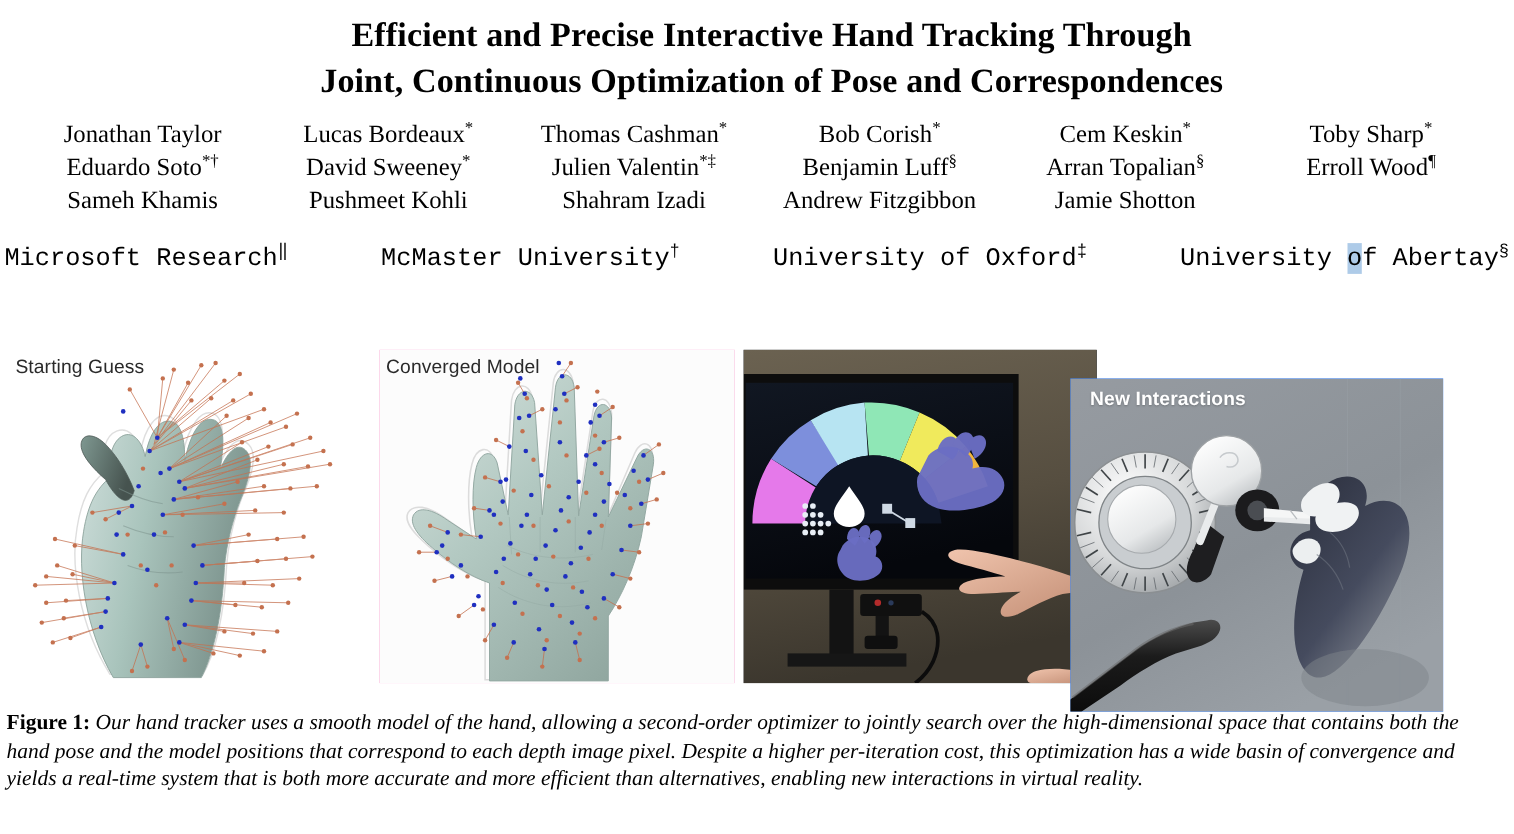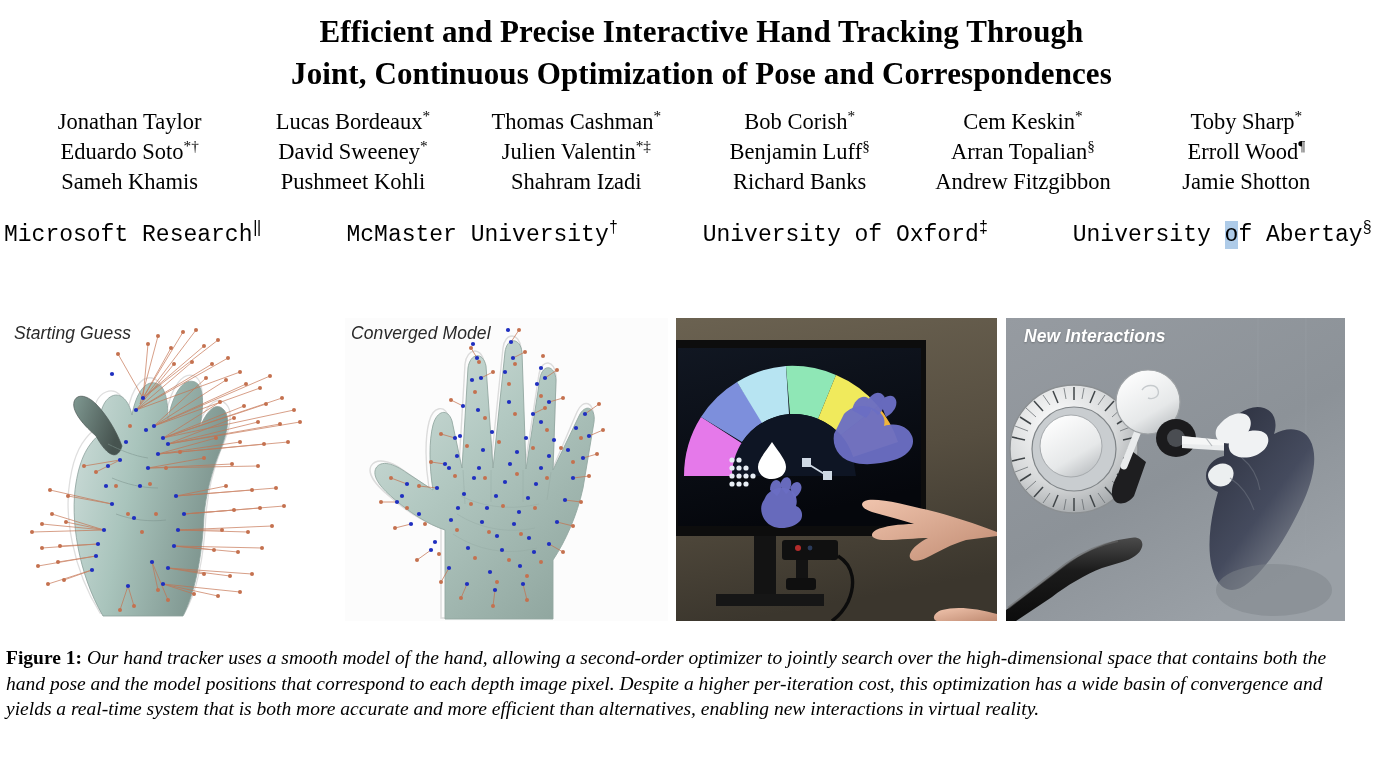--- a/index.html
+++ b/index.html
@@ -72,26 +72,25 @@
     top: 318px;
     left: 0;
     width: 1376px;
     height: 303px;
   }
   .panel {
     position: absolute;
     top: 0;
     height: 303px;
     overflow: hidden;
-    font-style: italic;
   }
   #panel-starting-guess { left: 8px;    width: 315px; background: #ffffff; }
   #panel-converged      { left: 345px;  width: 323px; background: #f9a8d4; }
   #panel-photo          { left: 676px;  width: 321px; background: #0b0a08; }
-  #panel-vr             { left: 1006px; width: 339px; background: #3b82f6; }
+  #panel-vr             { left: 973px; width: 339px; background: #3b82f6; margin-top: 26px; }
 
   .panel-label {
     position: absolute;
     z-index: 40;
     font-family: "Liberation Sans", "DejaVu Sans", sans-serif;
     font-size: 17.5px;
     letter-spacing: 0.1px;
     pointer-events: none;
   }
   .label-dark  { color: #2a2a2a; font-weight: 400; top: 5px; left: 6px; }
@@ -133,21 +132,20 @@
   <div class="author-cell"><span>Eduardo Soto</span><sup class="mark">*†</sup></div>
   <div class="author-cell"><span>David Sweeney</span><sup class="mark">*</sup></div>
   <div class="author-cell"><span>Julien Valentin</span><sup class="mark">*‡</sup></div>
   <div class="author-cell"><span>Benjamin Luff</span><sup class="mark">§</sup></div>
   <div class="author-cell"><span>Arran Topalian</span><sup class="mark">§</sup></div>
   <div class="author-cell"><span>Erroll Wood</span><sup class="mark">¶</sup></div>
 
   <div class="author-cell"><span>Sameh Khamis</span><sup class="mark"></sup></div>
   <div class="author-cell"><span>Pushmeet Kohli</span><sup class="mark"></sup></div>
   <div class="author-cell"><span>Shahram Izadi</span><sup class="mark"></sup></div>
-  <div class="author-cell"><span>Richard Banks</span><sup class="mark"></sup></div>
   <div class="author-cell"><span>Andrew Fitzgibbon</span><sup class="mark"></sup></div>
   <div class="author-cell"><span>Jamie Shotton</span><sup class="mark"></sup></div>
 </div>
 
 <div class="affiliations">
   <div class="affil-cell"><span>Microsoft Research</span><sup class="mark">‖</sup></div>
   <div class="affil-cell"><span>McMaster University</span><sup class="mark">†</sup></div>
   <div class="affil-cell"><span>University of Oxford</span><sup class="mark">‡</sup></div>
   <div class="affil-cell"><span id="abertay-name">University <span class="sel-char" style="background: rgb(174, 203, 232);">o</span>f Abertay</span><sup class="mark">§</sup></div>
 </div>

